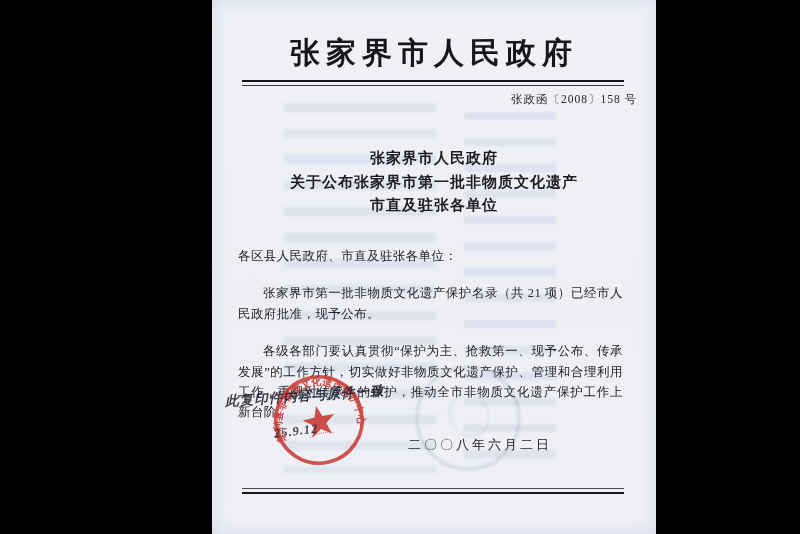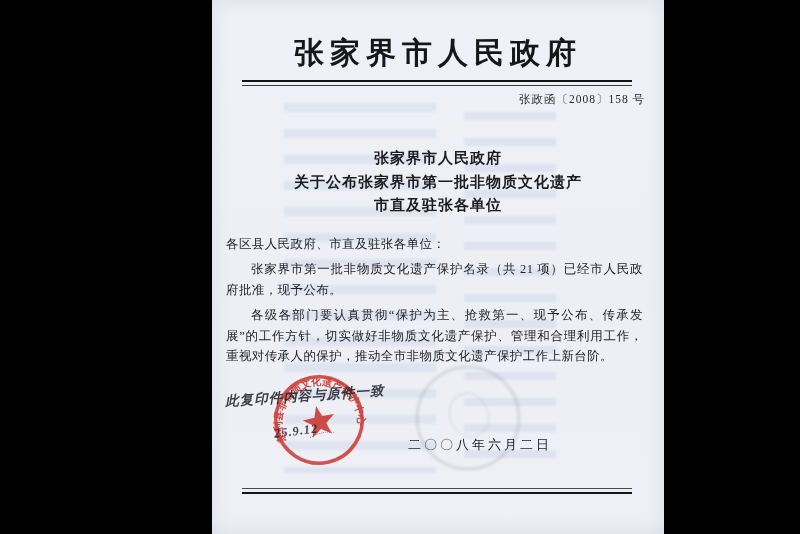--- a/index.html
+++ b/index.html
@@ -5,21 +5,20 @@
   html,body{margin:0;padding:0;background:#000;}
   .stage{
     position:relative;width:800px;height:534px;background:#000;overflow:hidden;
     font-family:"Liberation Serif","DejaVu Serif",serif;
   }
   .paper{
     position:absolute;left:212px;top:0;width:444px;height:534px;
     background:linear-gradient(180deg,#eff1f7 0%,#edeff5 55%,#eef0f5 100%);
     box-shadow:inset 0 0 18px rgba(120,130,160,0.18);
     overflow:hidden;
-    padding-left:8px;
   }
   
   .ghost{position:absolute;filter:blur(1.2px);pointer-events:none;}
   .ghost.a{left:72px;top:103px;width:152px;height:370px;
     background:repeating-linear-gradient(to bottom,rgba(110,130,190,0.10) 0 9px,rgba(0,0,0,0) 9px 26px);}
   .ghost.b{left:252px;top:112px;width:92px;height:362px;
     background:repeating-linear-gradient(to bottom,rgba(110,130,190,0.11) 0 8px,rgba(0,0,0,0) 8px 26px);}
   .org-name{
     position:absolute;left:0;top:33px;width:100%;text-align:center;
     font-size:30px;font-weight:600;color:#17171a;letter-spacing:6px;white-space:nowrap;
@@ -34,21 +33,21 @@
   }
   .title-block{
     position:absolute;left:0;top:147px;width:100%;text-align:center;
     font-size:15px;font-weight:bold;color:#1b1b20;line-height:23.5px;letter-spacing:1px;
   }
   .body-text{
     position:absolute;left:9px;right:16px;top:229px;
     font-size:12.5px;color:#232329;line-height:20.4px;letter-spacing:0.4px;
     text-align:justify;
   }
-  .body-text p{margin:5px;text-indent:2em;}
+  .body-text p{margin:17px;text-indent:2em;}
   .body-text p.salutation{text-indent:0;}
   .seal{
     position:absolute;left:59px;top:372px;width:96px;height:96px;
     transform:rotate(-12deg);opacity:0.92;
   }
   .handwriting{
     position:absolute;left:13px;top:386px;width:195px;
     font-style:italic;font-weight:bold;font-size:13.5px;color:#23232e;
     transform:rotate(-4deg);letter-spacing:1px;white-space:nowrap;opacity:0.88;
   }

